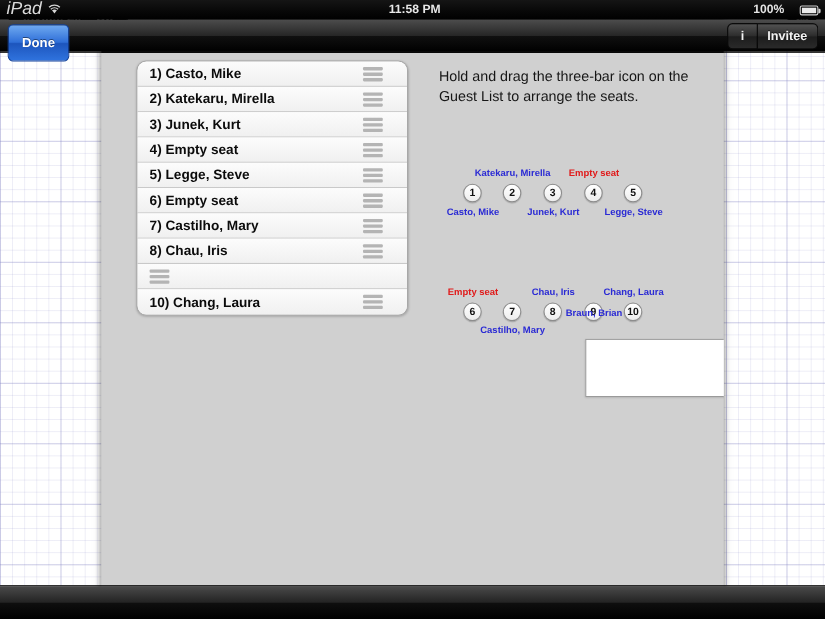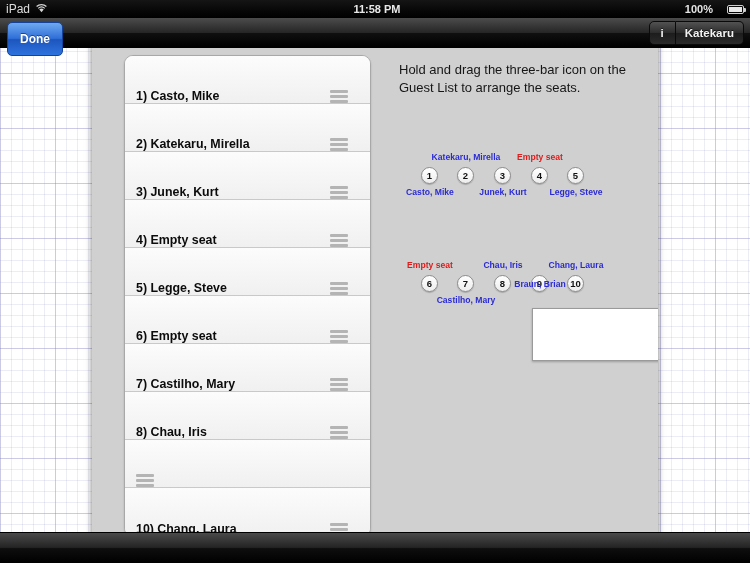--- a/index.html
+++ b/index.html
@@ -31,21 +31,21 @@
   }
   #statusbar .sb-left{ display:flex; align-items:center; gap:5px; }
   #statusbar .sb-center{
     position:absolute; left:4px; right:0; text-align:center;
     font-size:11px; font-weight:bold; color:#e8e8e8; pointer-events:none;
   }
   #statusbar .sb-right{
     margin-left:auto; display:flex; align-items:center; gap:14px;
     font-size:11px; font-weight:bold; color:#e4e4e4; z-index:2;
   }
-  .ipad-label{ font-size:12px; color:#dcdcdc; }
+  .ipad-label{ font-size:16px; color:#dcdcdc;font-style:italic; }
   .batt{
     width:17px; height:9px; border:1px solid #cfcfcf; border-radius:2px;
     position:relative; display:inline-block;
   }
   .batt::after{
     content:""; position:absolute; right:-3px; top:2px; width:2px; height:4px;
     background:#cfcfcf; border-radius:0 1px 1px 0;
   }
   .batt i{ position:absolute; left:1px; top:1px; bottom:1px; right:1px; background:#e9e9e9; display:block; }
 
@@ -98,21 +98,21 @@
     text-shadow:0 -1px 0 rgba(0,0,0,.6);
   }
 
   
   #guestlist{
     position:absolute; left:32px; top:37px; width:247px;
     background:#fbfbfb; border:1px solid #a8a8a8; border-radius:9px;
     overflow:hidden; box-shadow:0 1px 2px rgba(0,0,0,.18);
   }
   .guest-row{
-    height:48px; display:flex; align-items:flex-end;
+    height:23px; display:flex; align-items:center;
     border-bottom:1px solid #c9c9c9;
     background:linear-gradient(to bottom,#fcfcfc 0%,#f0f0f0 100%);
     padding:0 22px 0 11px;
   }
   .guest-row:last-child{ border-bottom:none; }
   .guest-name{
     flex:1; font-size:12.4px; font-weight:bold; color:#0b0b0b;
     white-space:nowrap; overflow:hidden;
   }
   .grip{ width:18px; height:13px; display:flex; flex-direction:column; justify-content:space-between; }
@@ -189,21 +189,21 @@
     <span class="batt">
         <i></i>
       </span>
   </div>
 </div>
 
 <div id="appbar"></div>
 <div class="done-btn">Done</div>
 <div class="nav-right">
   <div class="seg first">i</div>
-  <div class="seg last">Katekaru</div>
+  <div class="seg last">Invitee</div>
 </div>
 
 <div id="modal">
   <div id="modalbar"></div>
   <div class="close-btn">Close</div>
   <div id="modal-title">Seating Detail:Table #3</div>
 
   <div id="guestlist">
       <div class="guest-row">
         <div class="guest-name">1) Casto, Mike</div>

